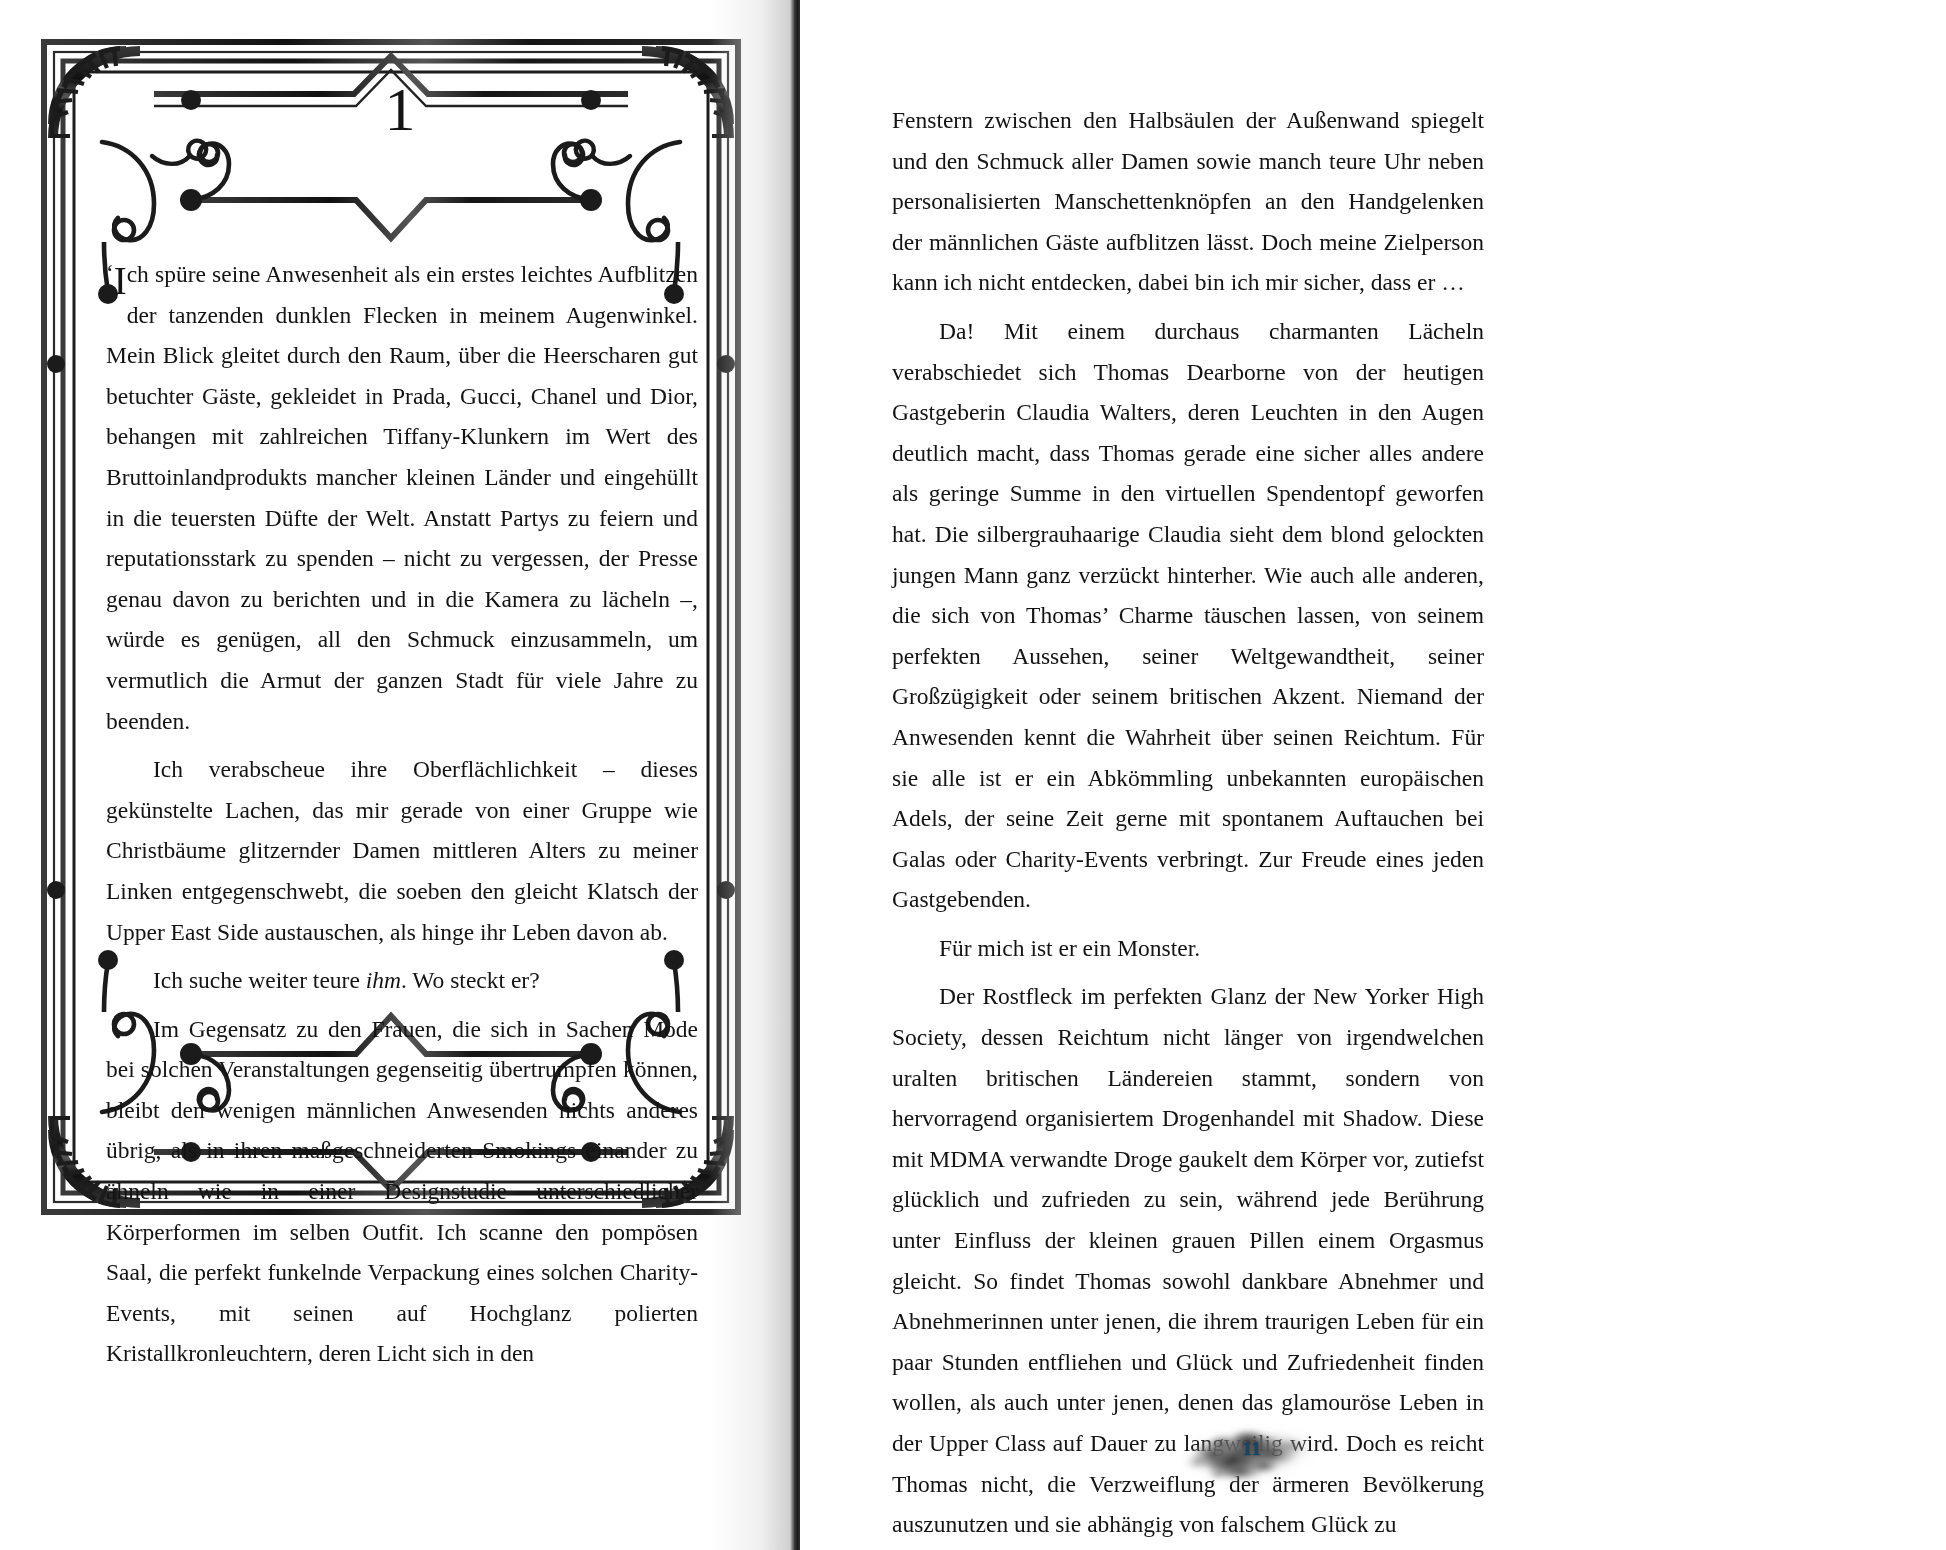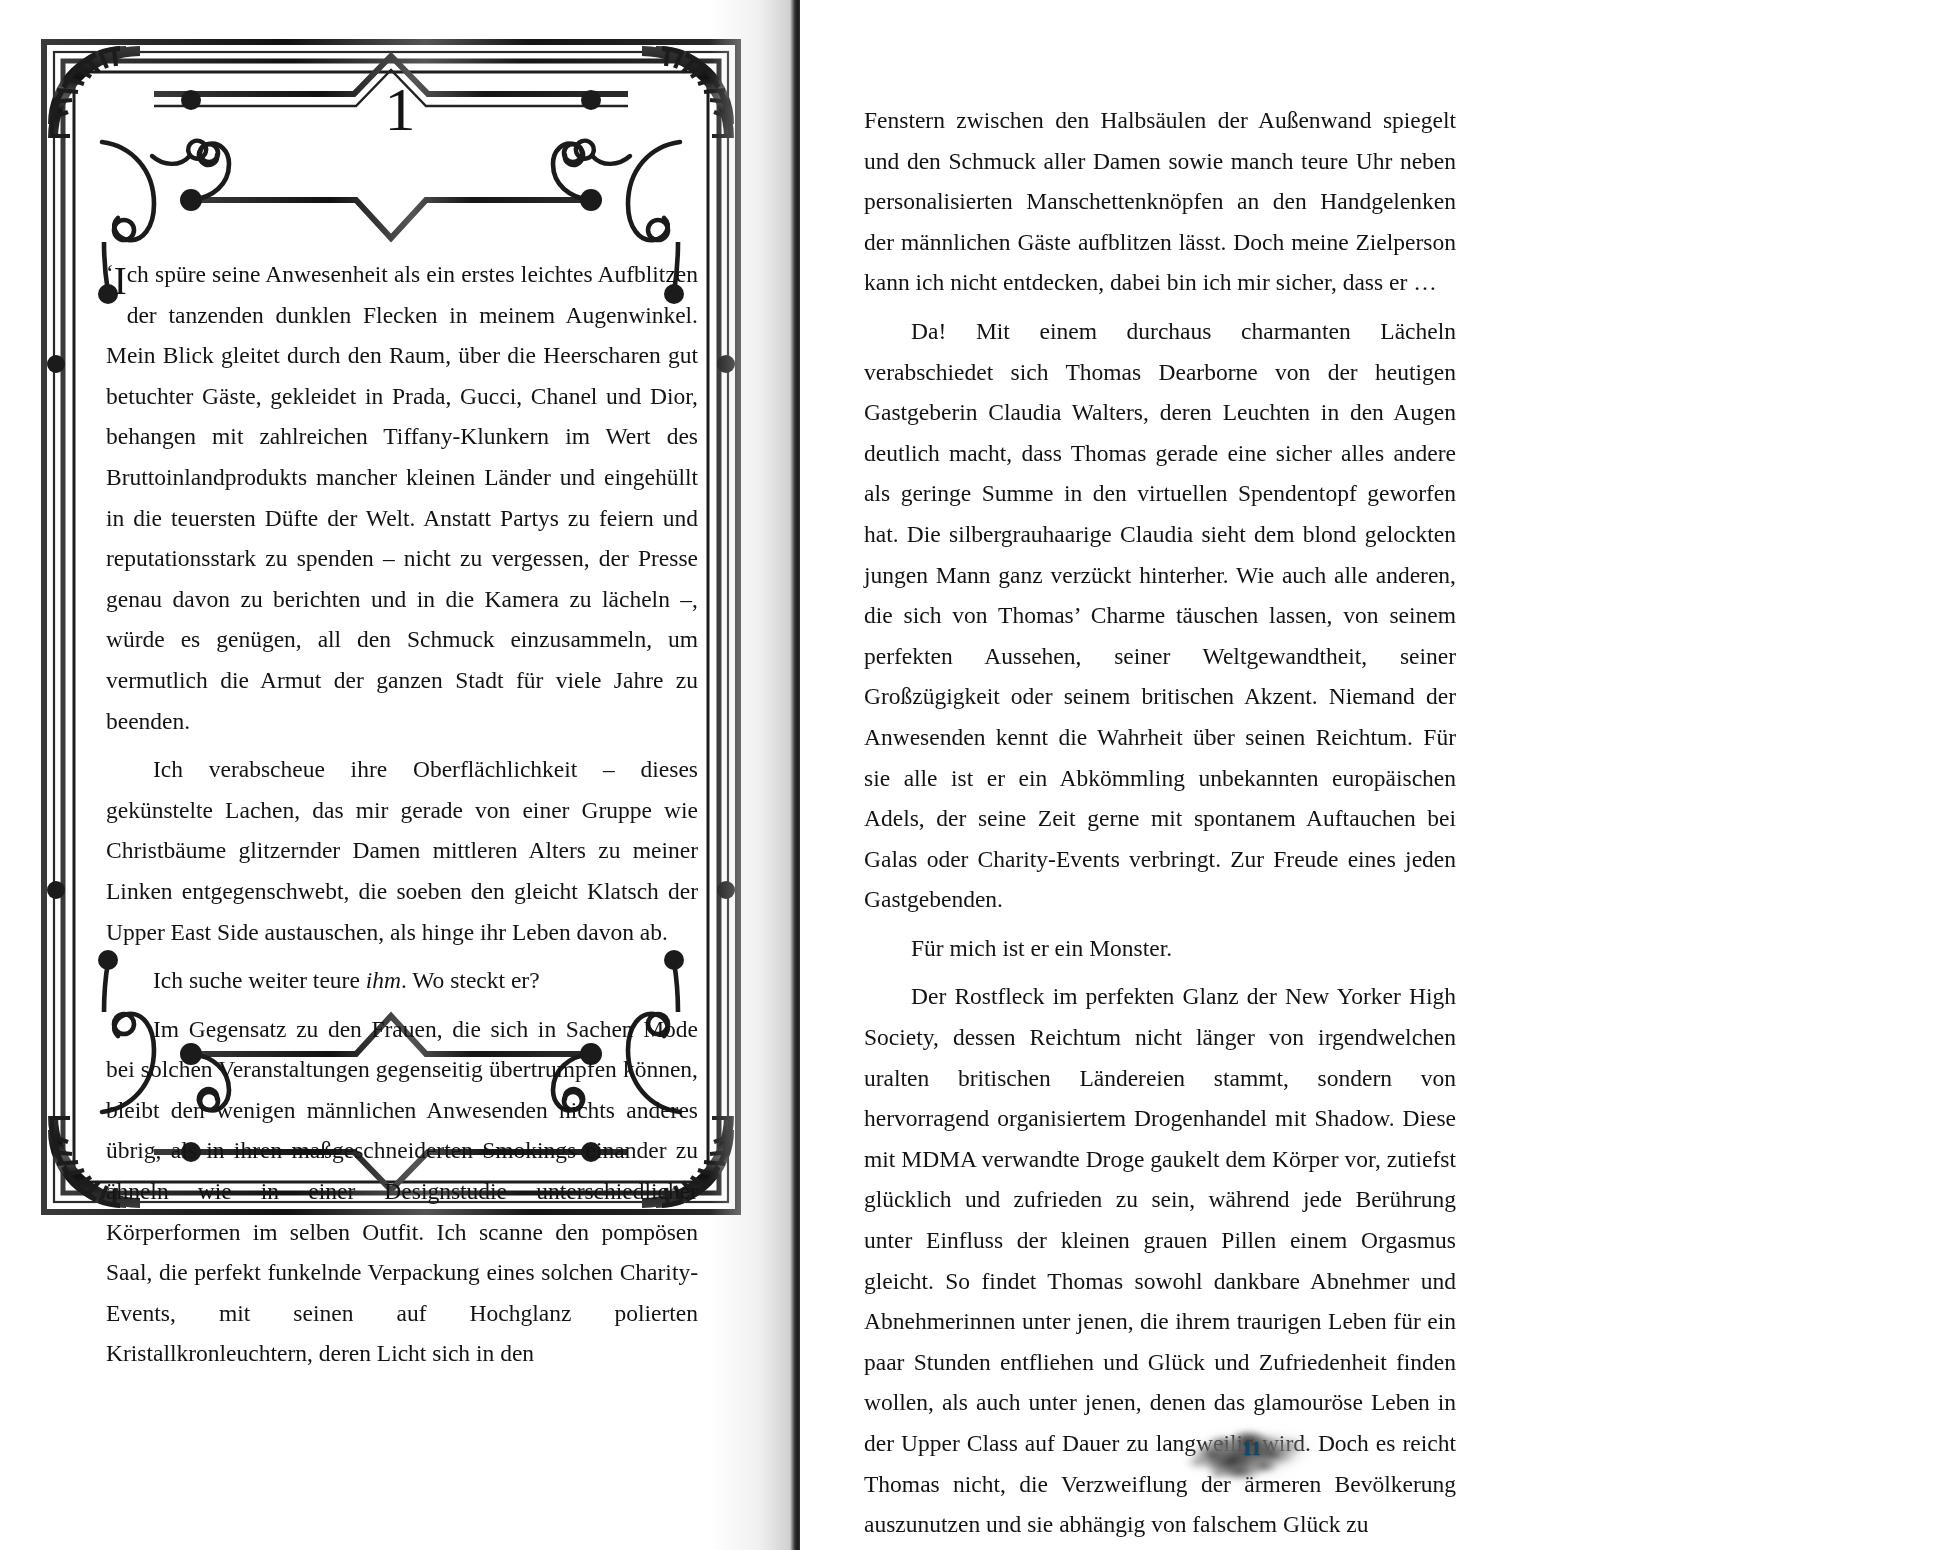--- a/index.html
+++ b/index.html
@@ -116,21 +116,21 @@
   
   .page-right {
     position: absolute;
     left: 800px; top: 0;
     width: 1146px; height: 1550px;
     background: #ffffff;
     overflow: hidden;
   }
   .col-right {
     position: absolute;
-    left: 64px;
+    left: 92px;
     top: 100px;
     width: 592px;
   }
   .col-right p.body { text-indent: 2.0em; }
   .col-right p.body.first { text-indent: 0; }
 
   
   .folio {
     position: absolute;
     left: 352px;

